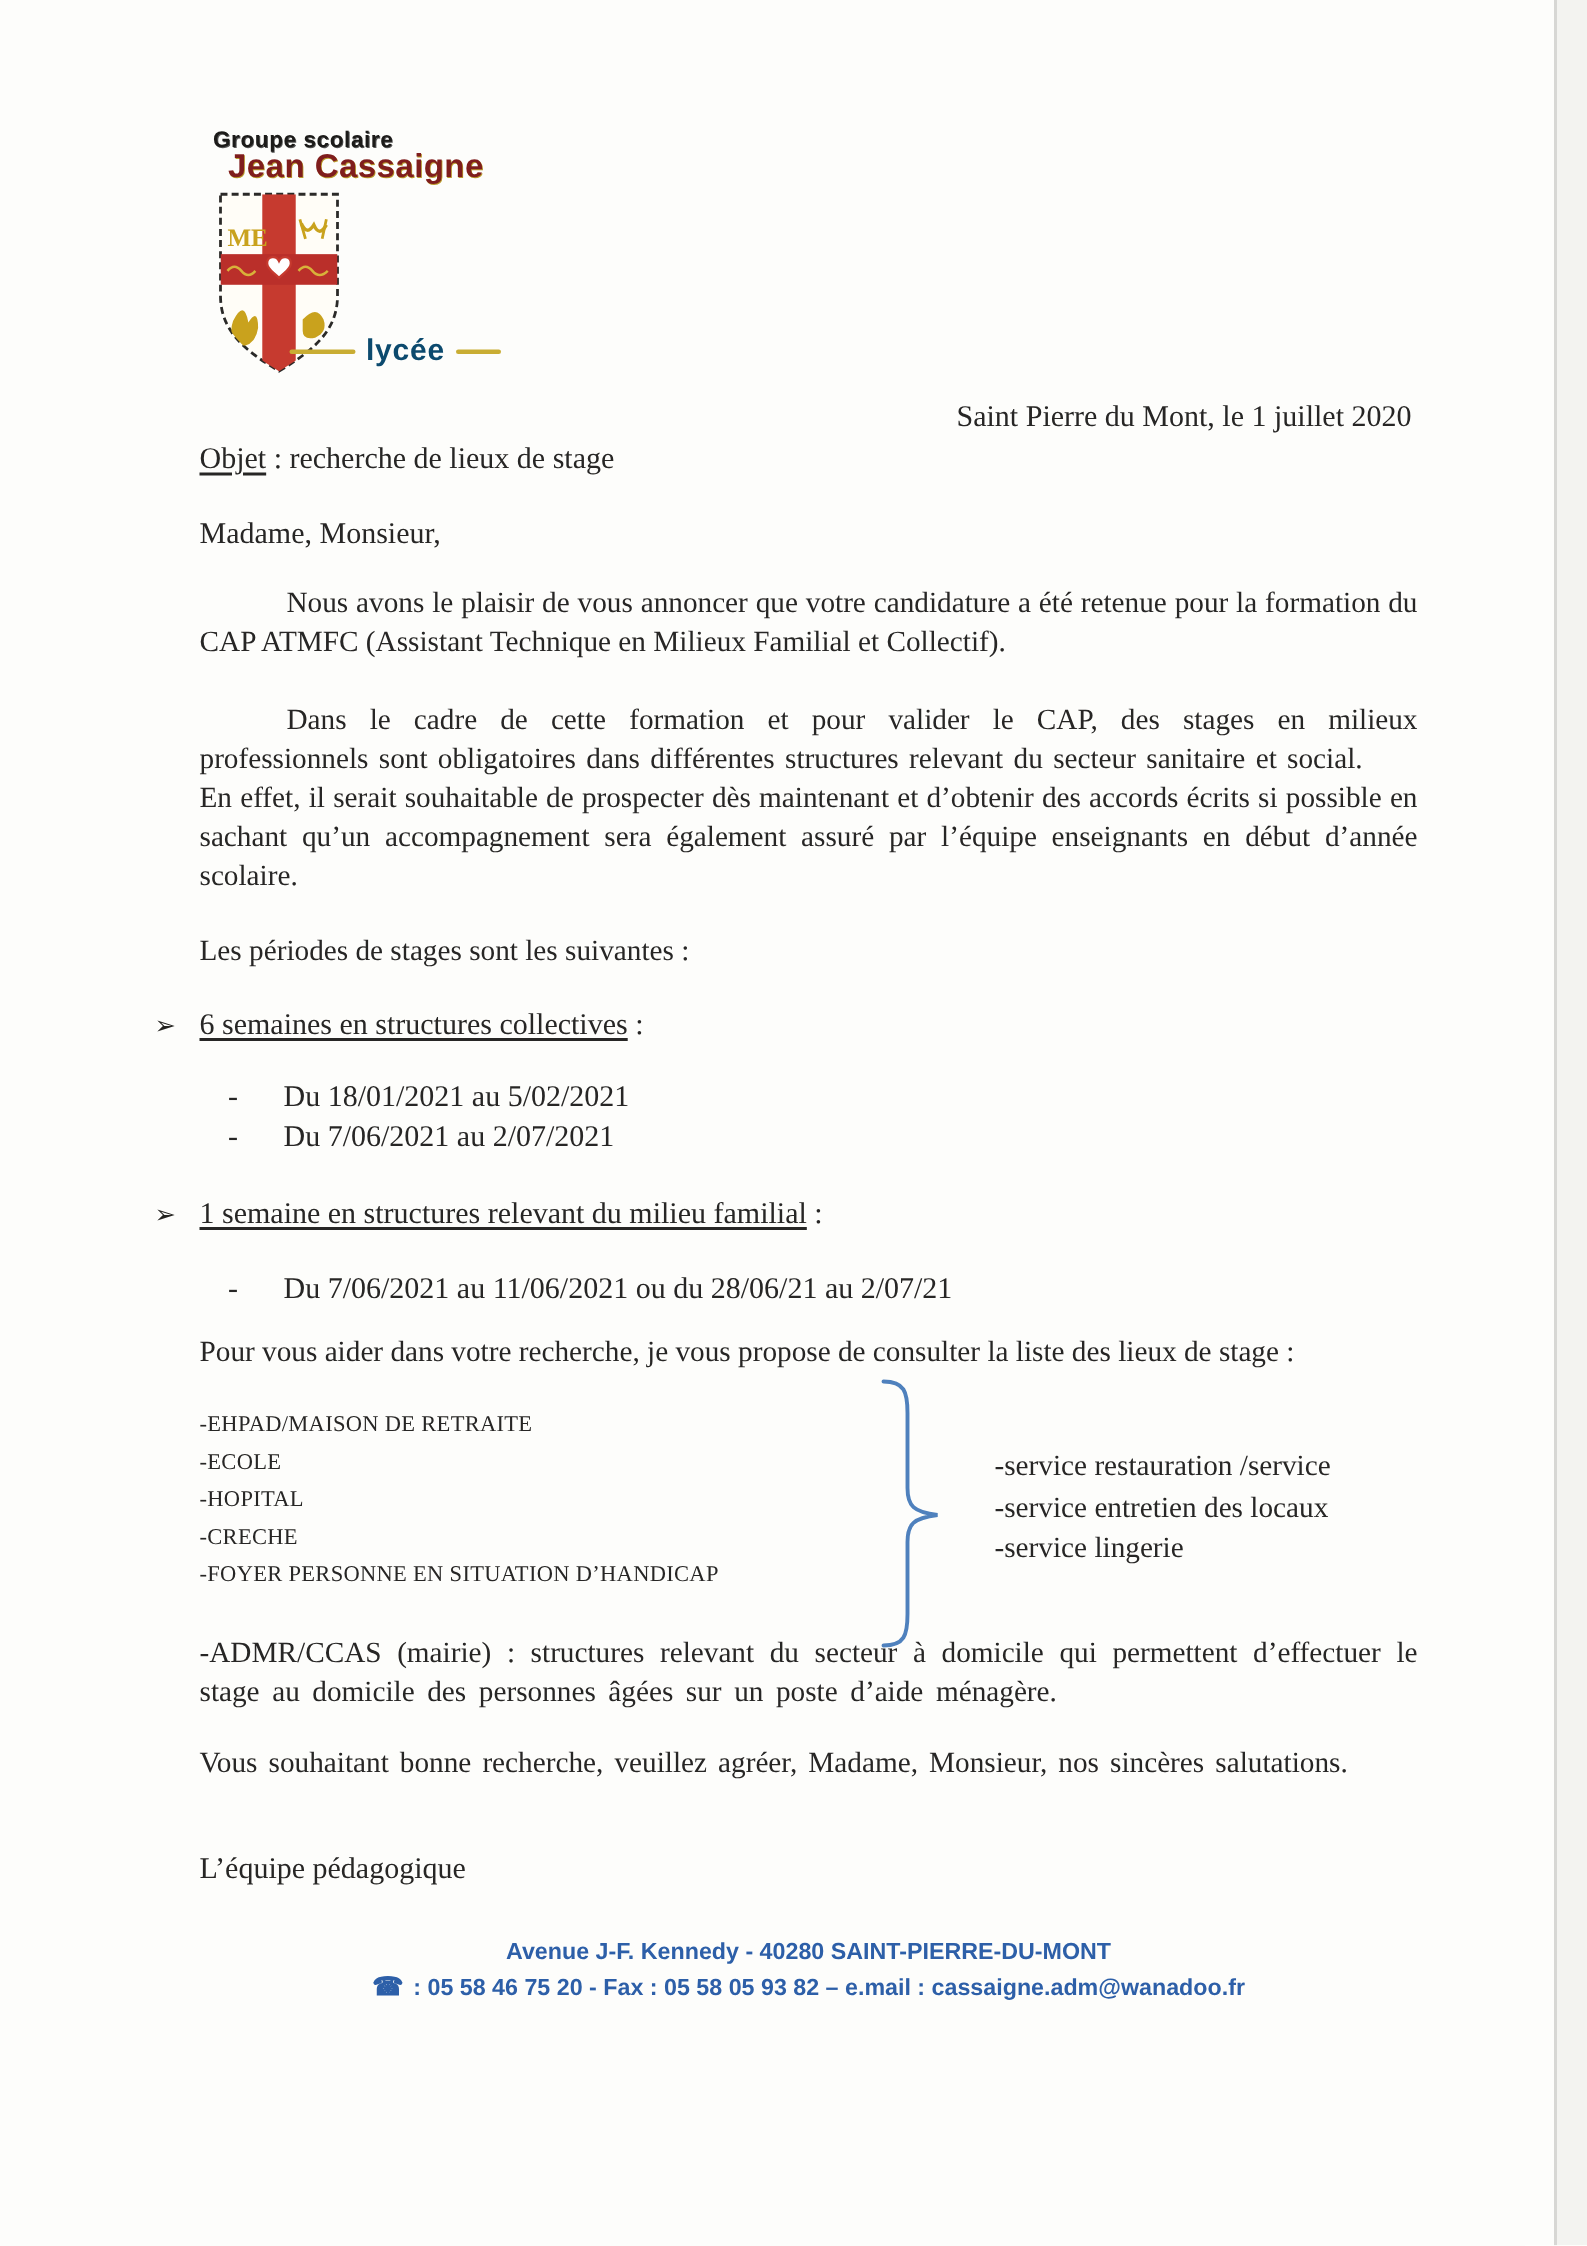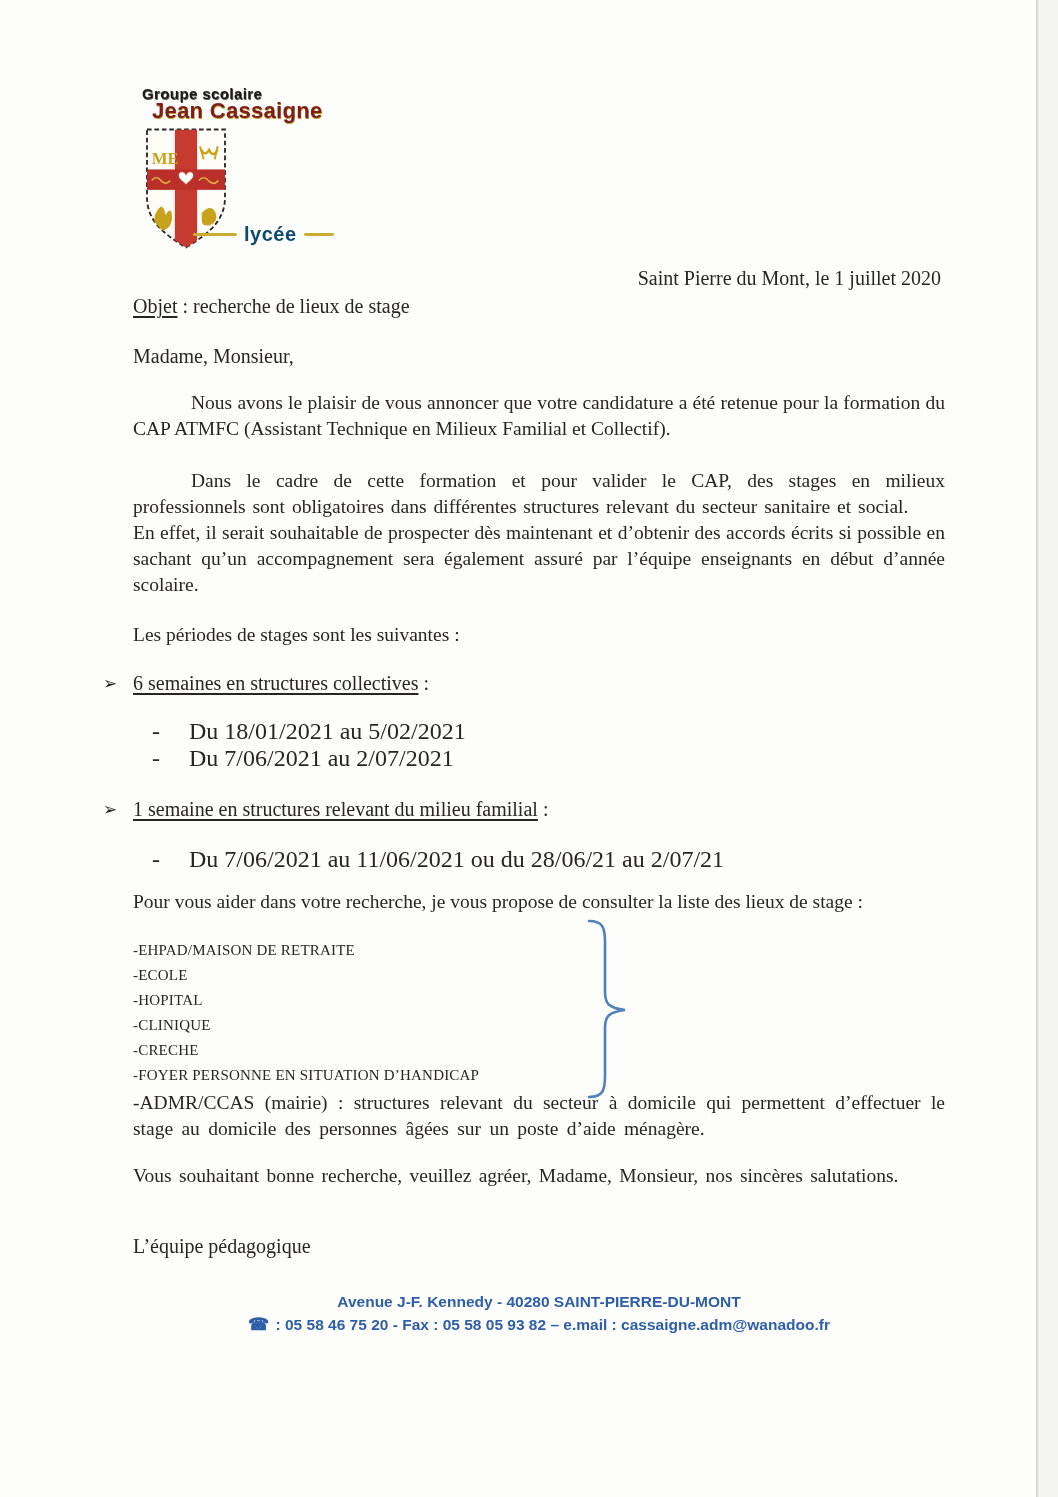--- a/index.html
+++ b/index.html
@@ -37,21 +37,21 @@
   .justify{text-align:justify;}
   .indent{text-indent:58px;}
   .p1{margin-top:21px;}
   .p2{margin-top:26px;word-spacing:2px;}
   .intro{margin-top:24px;}
 
   .section-header{position:relative;margin-top:22px;font-size:20px;line-height:27px;padding-left:0;}
   .section-header .arrow{position:absolute;left:-30px;top:0;font-size:17px;color:#23221f;}
   .sec2{margin-top:24px;}
 
-  .date-item{font-size:24px;line-height:27px;padding-left:19px;}
+  .date-item{font-size:20px;line-height:27px;padding-left:19px;}
   .date-item .dash-g{display:inline-block;width:37px;}
   .d-first{margin-top:21px;}
   .d2-first{margin-top:23px;}
 
   .pour{margin-top:16px;}
 
   .stage-block{position:relative;margin-top:23px;height:150px;}
   .stage-item{font-size:15px;line-height:25px;letter-spacing:.2px;}
   .brace-svg{position:absolute;left:444px;top:-20px;width:68px;height:182px;}
   .services{position:absolute;left:530px;top:26px;font-size:19.5px;line-height:27.5px;}
@@ -134,28 +134,32 @@
     <div class="date-item d2-first">
       <span class="dash-g">-</span><span>Du 7/06/2021 au 11/06/2021 ou du 28/06/21 au 2/07/21</span>
     </div>
 
     <p class="para justify pour">Pour vous aider dans votre recherche, je vous propose de consulter la liste des lieux de stage :</p>
 
     <div class="stage-block">
       <div class="stage-item">-EHPAD/MAISON DE RETRAITE</div>
       <div class="stage-item">-ECOLE</div>
       <div class="stage-item">-HOPITAL</div>
-      <div class="stage-item">-CLINIQUE</div>
       <div class="stage-item">-CRECHE</div>
       <div class="stage-item">-FOYER PERSONNE EN SITUATION D’HANDICAP</div>
 
       <svg class="brace-svg" viewBox="0 0 68 182" aria-hidden="true">
         <path d="M12 3 C26 3 28 10 28 24 L28 74 C28 86 32 90 48 92 C32 94 28 98 28 110 L28 158 C28 172 26 179 12 179" fill="none" stroke="#4f81bd" stroke-width="2.6" stroke-linecap="round"></path>
       </svg>
 
+      <div class="services">
+        <div>-service restauration /service</div>
+        <div>-service entretien des locaux</div>
+        <div>-service lingerie</div>
+      </div>
     </div>
 
     <p class="para justify admr">-ADMR/CCAS (mairie) : structures relevant du secteur à domicile qui permettent d’effectuer le stage au domicile des personnes âgées sur un poste d’aide ménagère.</p>
     <p class="para justify closing">Vous souhaitant bonne recherche, veuillez agréer, Madame, Monsieur, nos sincères salutations.</p>
 
     <div class="signature">L’équipe pédagogique</div>
 
     <div class="footer">
       <div>Avenue J-F. Kennedy - 40280 SAINT-PIERRE-DU-MONT</div>
       <div>

